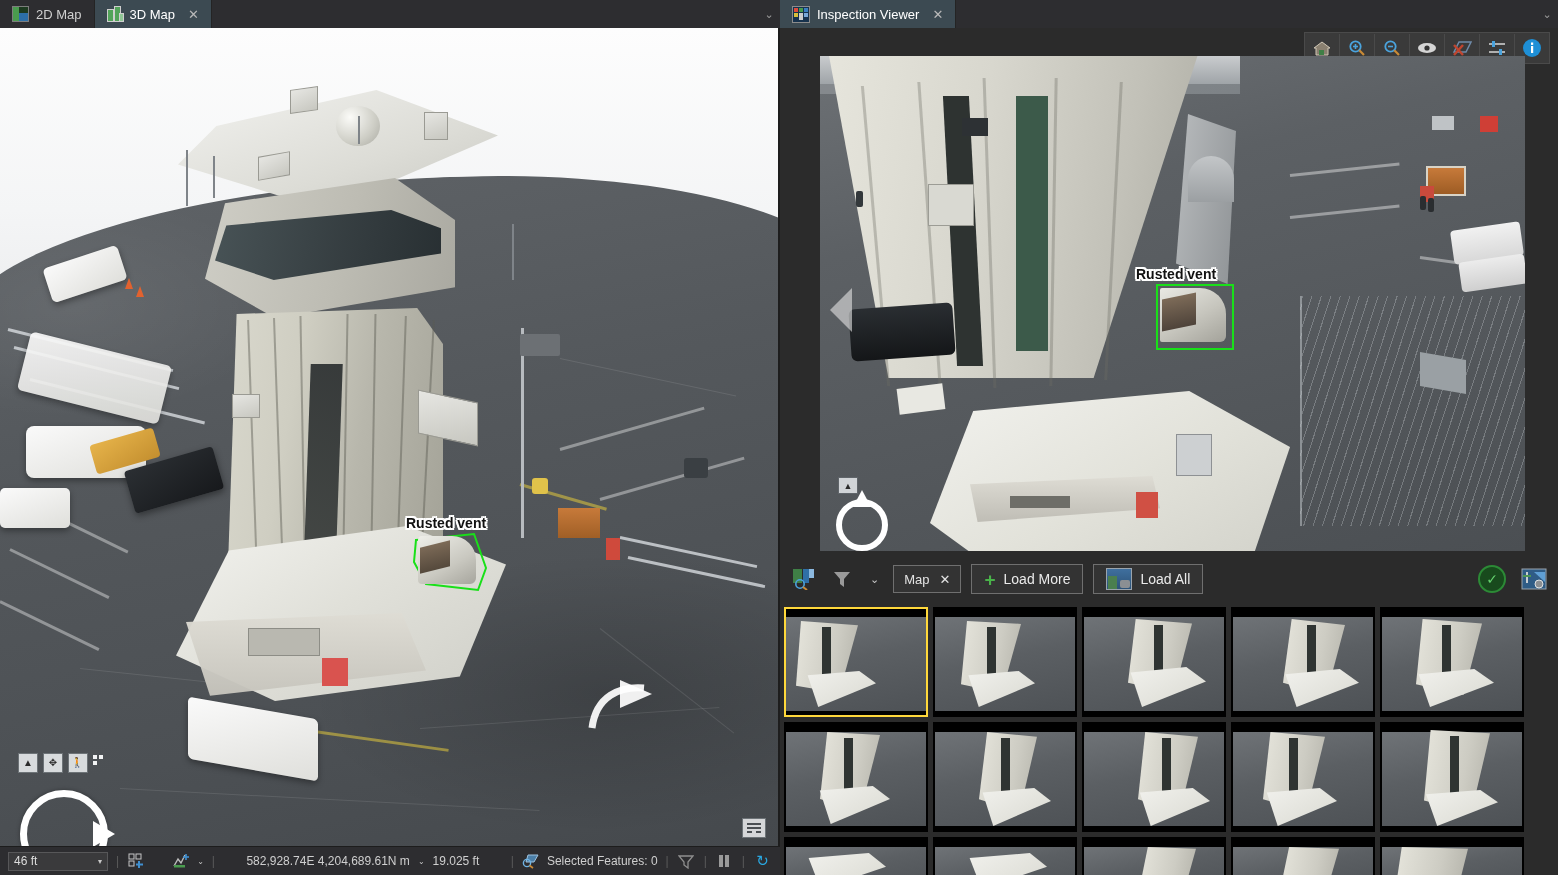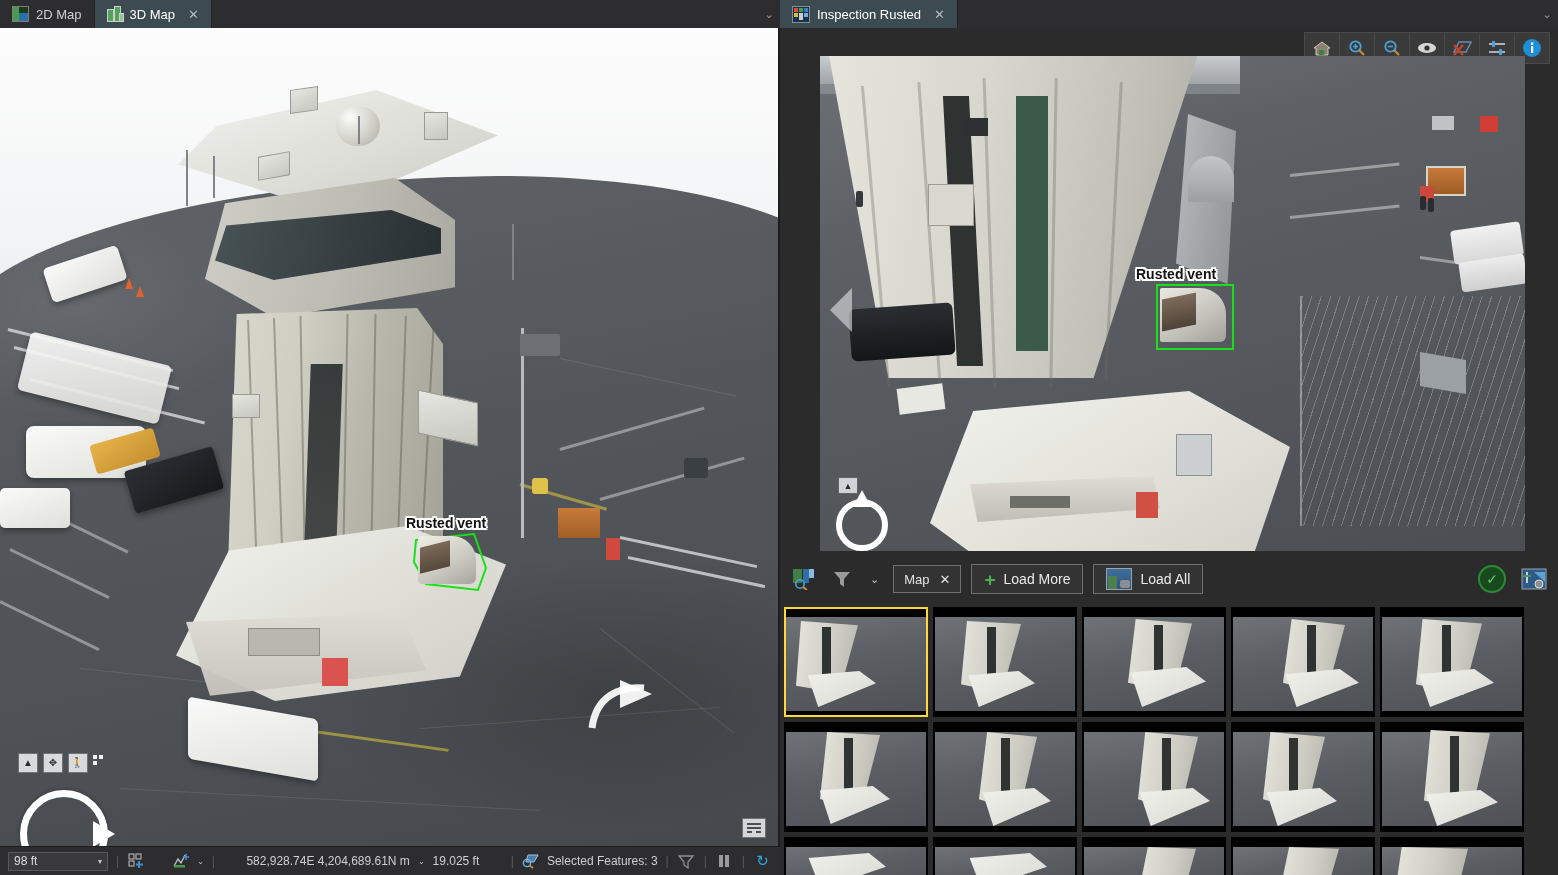--- a/index.html
+++ b/index.html
@@ -323,21 +323,21 @@
   <div class="tabbar right">
     <div class="tab active">
       <span class="icoinsp">
           <b></b>
           <b></b>
           <b></b>
           <b></b>
           <b></b>
           <b></b>
         </span>
-      <span>Inspection Rusted</span>
+      <span>Inspection Viewer</span>
       <span class="tclose">✕</span>
     </div>
     <div class="spacer"></div>
     <div class="tabchev">⌄</div>
   </div>
 
   <div class="panel3d">
     <div class="sky"></div>
     <div class="ground"></div>
 
@@ -682,21 +682,21 @@
       <div class="thumb" style="height:52px;">
         <div class="ph" style="height:44px;"></div>
           <div class="pt" style="left:14px;top:8px;width:72px;height:42px;clip-path:polygon(8% 0,100% 4%,86% 100%,0 92%);"></div>
       </div>
 
     </div>
   </div>
 
   <div class="statusbar">
     <div class="scalebox">
-      <span>98 ft</span>
+      <span>46 ft</span>
       <span class="caret">▾</span>
     </div>
     <span class="sep">|</span>
     <div class="sbicon">
       <svg width="17" height="16" viewBox="0 0 17 16">
           <rect x="1" y="1" width="5" height="5" fill="none" stroke="#c6c6c6"></rect>
           <rect x="8" y="1" width="5" height="5" fill="none" stroke="#c6c6c6"></rect>
           <rect x="1" y="8" width="5" height="5" fill="none" stroke="#c6c6c6"></rect>
           <line x1="11" y1="8" x2="11" y2="15" stroke="#3f8fd0" stroke-width="2"></line>
           <line x1="8" y1="11.5" x2="15" y2="11.5" stroke="#3f8fd0" stroke-width="2"></line>
@@ -731,21 +731,21 @@
     </div>
 
     <span class="sep">|</span>
     <div class="sbicon">
       <svg width="18" height="16" viewBox="0 0 18 16">
           <polygon points="6,2 16,2 12,9 4,9" fill="#4b7fa8" stroke="#9fc4e0"></polygon>
           <circle cx="5" cy="10" r="3.6" fill="none" stroke="#6fb4e4" stroke-width="1.4"></circle>
           <line x1="7.6" y1="12.6" x2="11" y2="15" stroke="#c98a36" stroke-width="1.8"></line>
         </svg>
     </div>
-    <span>Selected Features: 3</span>
+    <span>Selected Features: 0</span>
     <span class="sep">|</span>
     <div class="sbicon">
       <svg width="16" height="15" viewBox="0 0 16 15">
           <polygon points="1,2 15,2 10,8 10,14 6,11 6,8" fill="none" stroke="#8e8e8e" stroke-width="1.3"></polygon>
         </svg>
     </div>
     <span class="sep">|</span>
     <div class="sbicon pausebars">
         <i></i>
         <i></i>

